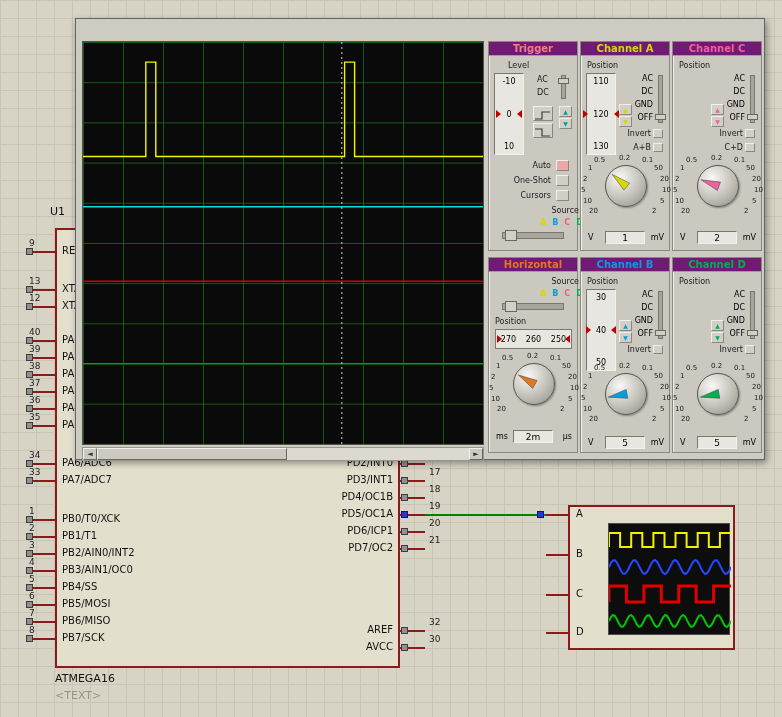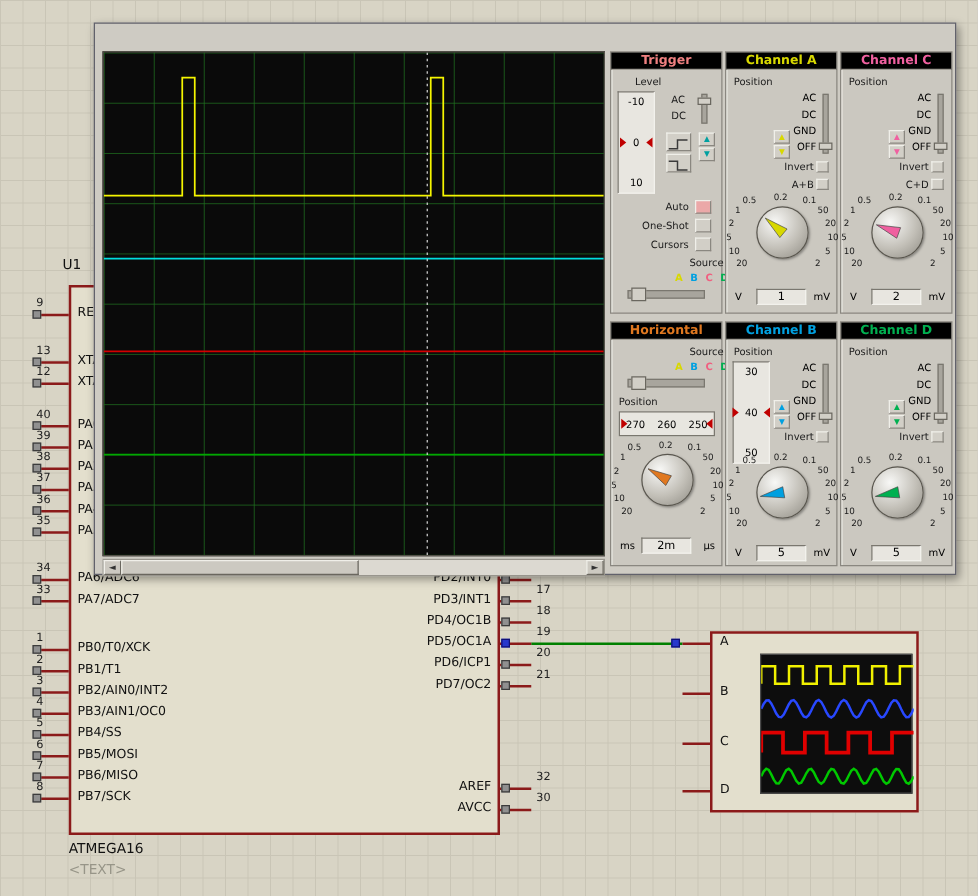--- a/index.html
+++ b/index.html
@@ -60,21 +60,21 @@
   .sb-l { left:0; } .sb-r { right:0; }
   .sb-thumb { position:absolute; left:14px; top:0; width:190px; height:12px; background:#ccc9c1;
               border:1px solid #f0efe9; border-right-color:#6a675f; border-bottom-color:#6a675f; }
 
   
   .panel { position:absolute; width:90px; background:#cbc8c0; border:1px solid #8a8780;
            box-shadow:inset 1px 1px 0 #f0efe9; }
   .row1 { top:22px; height:210px; }
   .row2 { top:238px; height:196px; }
   .ptitle { height:14px; line-height:14px; font-size:10px; font-weight:bold; text-align:center;
-            background:#000000; border-bottom:1px solid #a09d95; }
+            background:#701a75; border-bottom:1px solid #a09d95; }
   .lab { position:absolute; font-size:8px; color:#1a1a1a; white-space:nowrap; }
   .lab.tr { text-align:right; width:44px; }
   .lab.ctr { left:2px; width:100%; text-align:right; }
 
   .posdisp { position:absolute; width:30px; height:82px; background:#e8e6e0;
              border:1px solid #7a776f; border-bottom-color:#f2f1ec; border-right-color:#f2f1ec;
              font-size:8px; display:flex; flex-direction:column; justify-content:space-between;
              align-items:center; padding:3px 0; }
   .midv { position:relative; }
   .mk { position:absolute; width:0; height:0; border:4px solid transparent; top:50%; margin-top:-4px; }
@@ -315,20 +315,25 @@
     <div class="lab ctr" style="top:164px;">Source</div>
     <div class="srcrow" style="top:176px;"><span style="color: rgb(216, 216, 0);">A</span><span style="color: rgb(0, 160, 224);">B</span><span style="color: rgb(240, 96, 128);">C</span><span style="color: rgb(0, 176, 80);">D</span></div>
     <div class="htrack" style="top:190px;">
       <div class="hthumb" style="left:2px;"></div>
     </div>
   </div>
 
   <div class="panel row1" style="left:504px;">
     <div class="ptitle" style="color: rgb(216, 216, 0);">Channel A</div>
     <div class="lab" style="left:6px;top:19px;">Position</div>
+    <div class="posdisp" style="left:5px;top:31px;">
+      <span>110</span>
+      <span class="midv"><i class="mk mkl"></i><span>120</span><i class="mk mkr"></i></span>
+      <span>130</span>
+    </div>
     <div class="spin" style="left: 38px; top: 62px; color: rgb(216, 216, 0);">
         <span>▲</span>
         <span>▼</span>
       </div>
     <div class="cpl">
         <span>AC</span>
         <span>DC</span>
         <span>GND</span>
         <span>OFF</span>
       </div>

